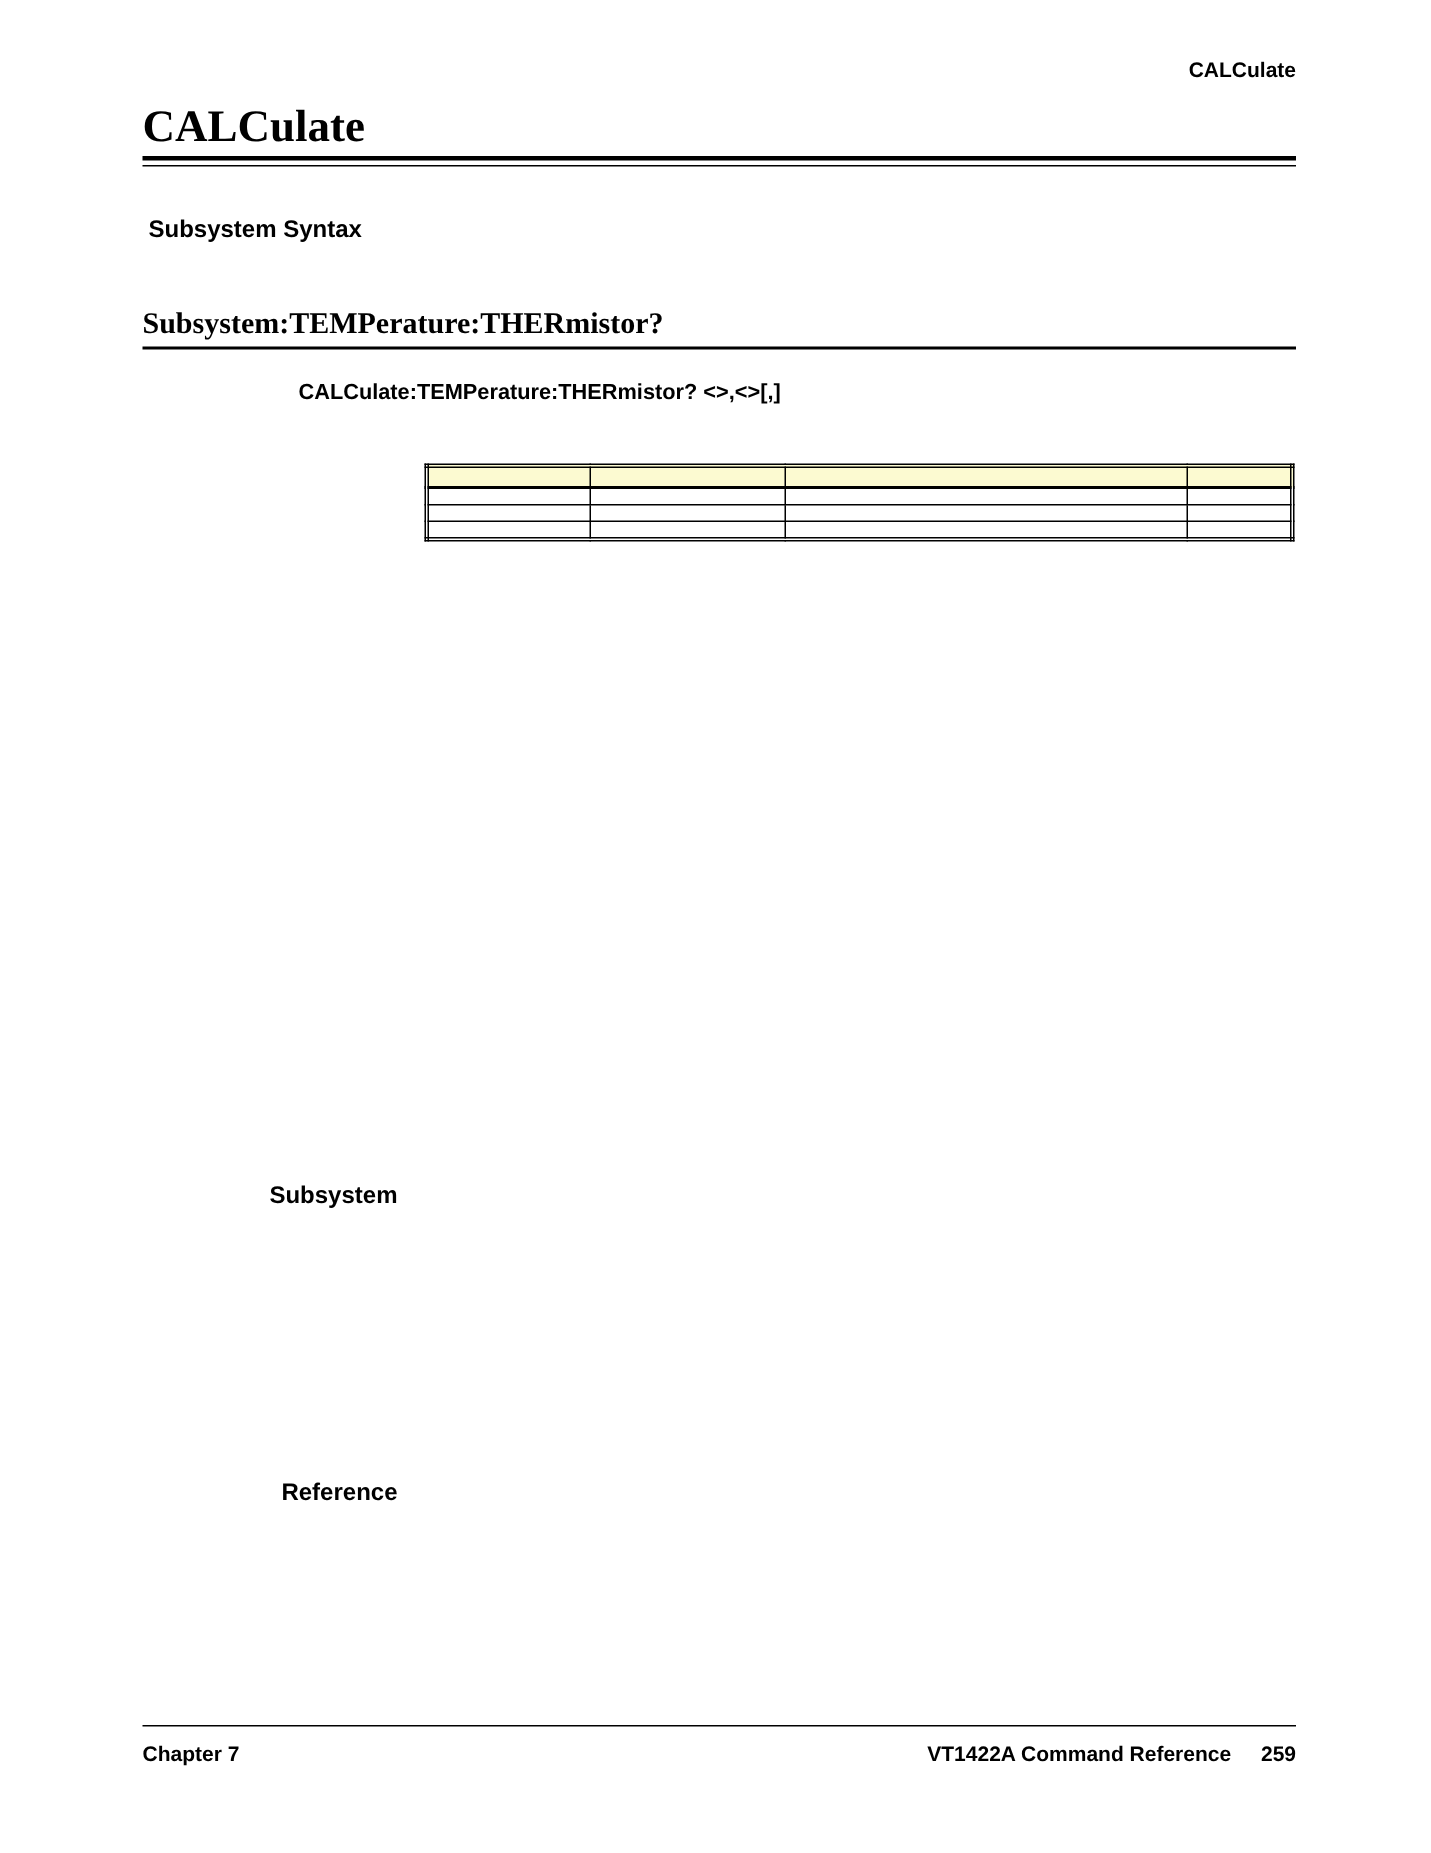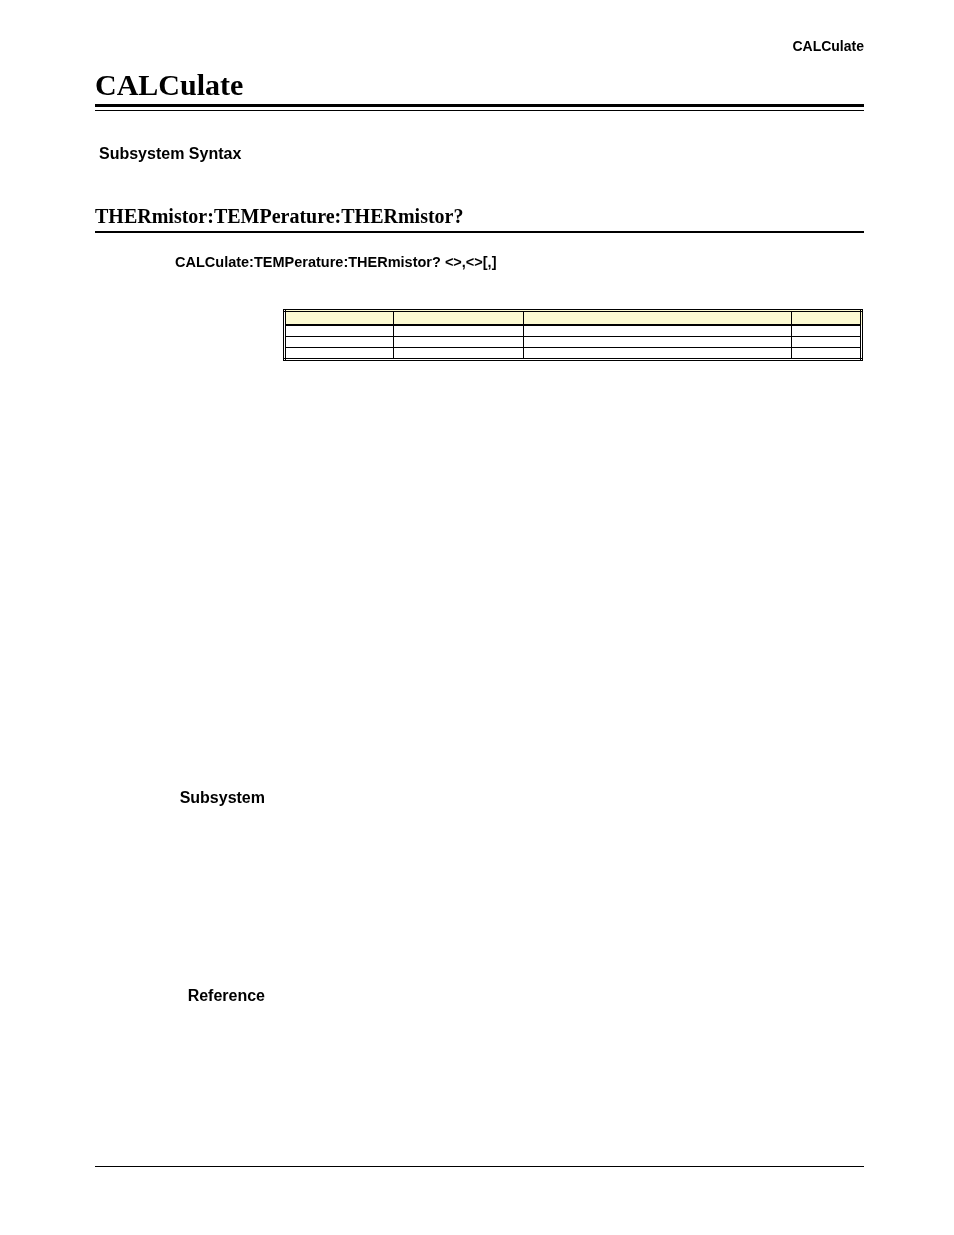--- a/index.html
+++ b/index.html
@@ -57,21 +57,21 @@
     font-weight: bold;
     font-family: "Times New Roman", Times, serif;
     margin-top: 42px;
     margin-bottom: 3px;
   }
   .single-rule {
     border-top: 2px solid #000;
     margin-bottom: 18px;
   }
   .cmd-line {
-    margin-left: 80px;
+    margin-left: 104px;
     font-size: 14.5px;
     font-family: Arial, sans-serif;
     line-height: 1.4;
   }
   .cmd-line .bold { font-weight: bold; }
   .cmd-line .italic { font-style: italic; font-family: "Times New Roman", Times, serif; color: #fff; font-size: 15.5px; }
   .body-para {
     font-family: "Times New Roman", Times, serif;
     font-size: 15.5px;
     line-height: 1.32;
@@ -147,21 +147,21 @@
 <div class="double-rule"></div>
 
 <div class="intro-para"></div>
 
 <div class="subsystem-label">Subsystem Syntax</div>
 <div class="syntax-block">
   <div></div>
   <div class="indent1"></div>
 </div>
 
-<div class="section-heading">THERmistor:TEMPerature:THERmistor?</div>
+<div class="section-heading">Subsystem:TEMPerature:THERmistor?</div>
 <div class="single-rule"></div>
 
 <div class="cmd-line">
   <span class="bold">CALCulate:TEMPerature:THERmistor? &lt;</span><span class="italic"></span><span class="bold">&gt;,&lt;</span><span class="italic"></span><span class="bold">&gt;[,</span><span class="italic"></span><span class="bold">]</span>
 </div>
 
 <div class="body-para"></div>
 
 <div class="side-label params-label">Subsystem</div>
 
@@ -203,13 +203,20 @@
 </table>
 
 <div class="side-label comments-label">Reference</div>
 <div class="comments-block" style="margin-top:22px;">
   <div></div>
   <div style="margin-top:10px;"></div>
 </div>
 
 <div class="footer">
   <div class="footer-rule"></div>
+  <div class="footer-row">
+    <span class="left">Chapter 7</span>
+    <span class="right">
+      <span>VT1422A Command Reference</span>
+      <span class="pnum">259</span>
+    </span>
+  </div>
 </div>
 
 </body></html>

